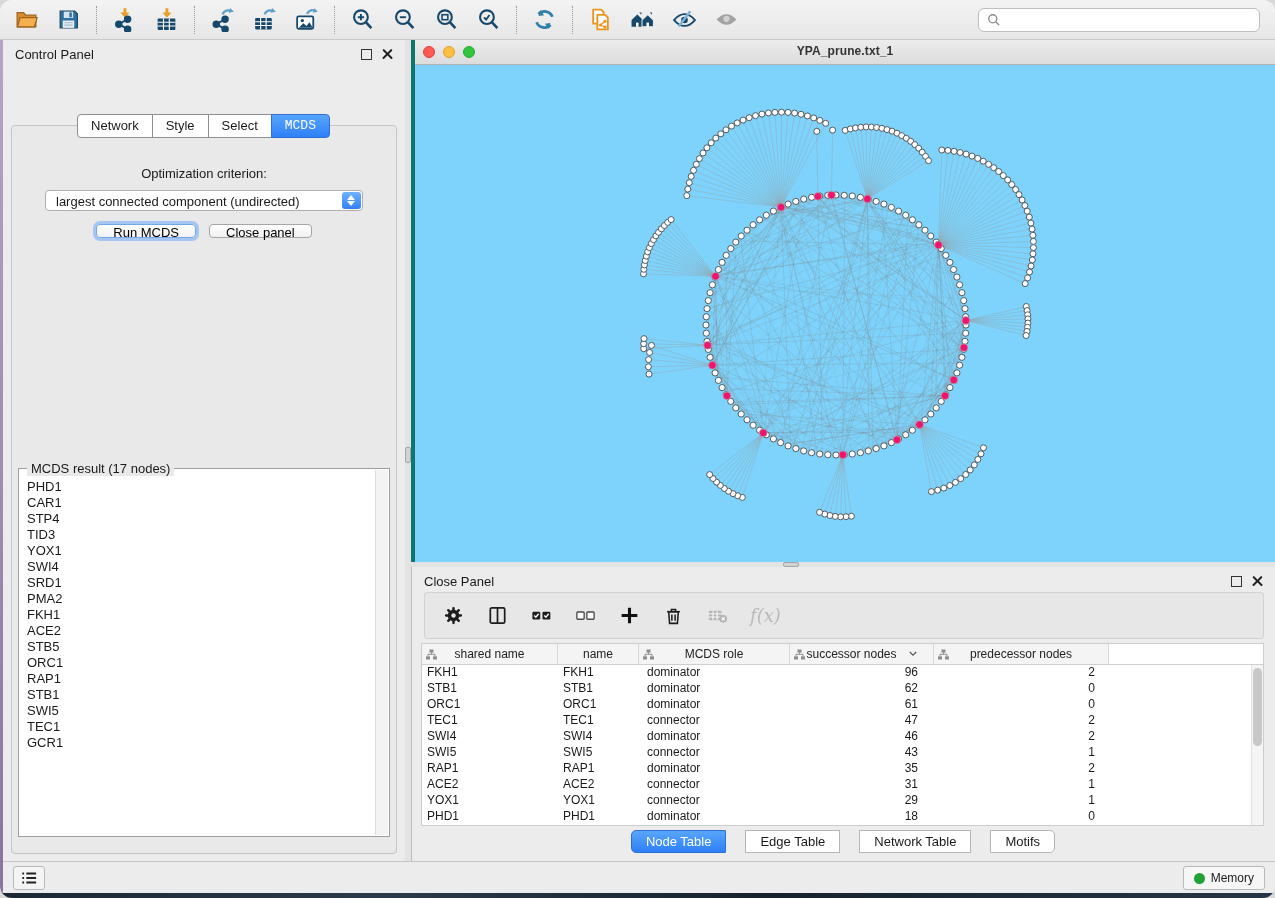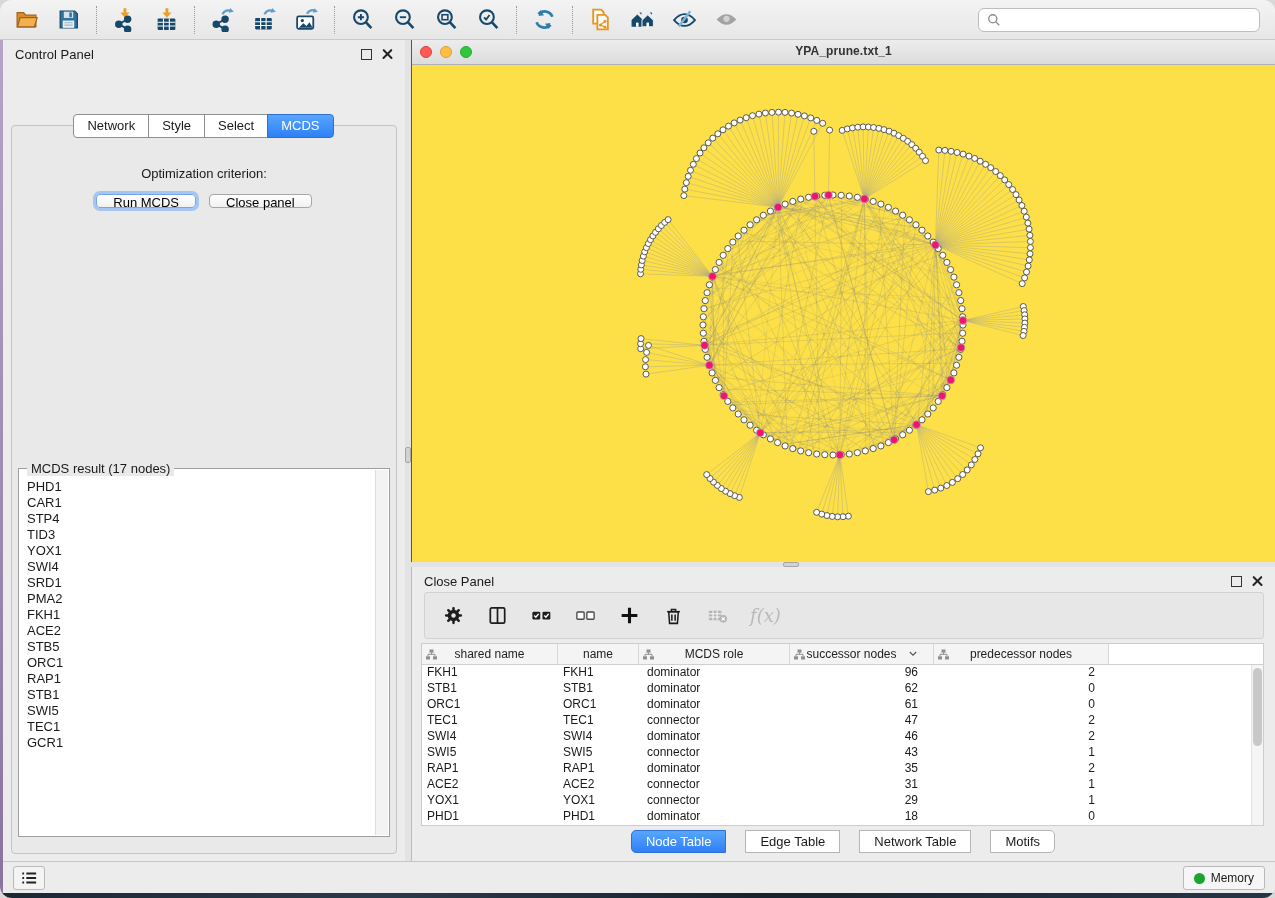--- a/index.html
+++ b/index.html
@@ -20,21 +20,21 @@
   .cpanel{position:absolute;left:3px;top:40px;width:402px;bottom:36px;background:#ececec;}
   .panel-head{display:flex;align-items:center;padding:7px 12px 0 12px;font-size:13px;}
   .panel-head .sp{flex:1;}
   .wicon{position:relative;width:11px;height:11px;margin-left:10px;}
   .float-ic{border:1.5px solid #333;box-sizing:border-box;}
   .x-ic::before,.x-ic::after{content:"";position:absolute;left:-1px;top:4px;width:13px;height:2.4px;background:#222;border-radius:1px;}
   .x-ic::before{transform:rotate(45deg);} .x-ic::after{transform:rotate(-45deg);}
   .cp-tabs{position:absolute;left:0;top:74px;width:100%;display:flex;justify-content:center;z-index:3;}
   .tab{font-size:13px;padding:3px 13px 4px;background:#fff;border:1px solid #8f8f8f;margin-left:-1px;cursor:default;}
   .tab:first-child{border-radius:4px 0 0 4px;}
-  .tab:last-child{border-radius:0 4px 4px 0;}
+  .tab:last-child{border-radius:0 4px 4px 0;font-family:Liberation Mono, monospace;}
   .tab.active{background:linear-gradient(#57a5fd,#2e80f7);color:#fff;border-color:#2e6fd0;}
   .cp-body{position:absolute;left:8px;right:8px;top:85px;bottom:8px;background:#e9e9e9;border:1px solid #c4c4c4;border-radius:4px;}
   .crit-label{text-align:center;margin-top:40px;font-size:13px;}
   .selectbox{position:relative;margin:9px auto 0;width:318px;height:21px;background:#fff;border:1px solid #aeaeae;border-radius:4px;font-size:13px;line-height:21px;padding-left:10px;box-sizing:border-box;}
   .stepper{position:absolute;right:1px;top:1px;bottom:1px;width:19px;border-radius:3px;background:linear-gradient(#6fb1fd,#3181f8);}
   .stepper i{position:absolute;left:5px;width:0;height:0;border-left:4.5px solid transparent;border-right:4.5px solid transparent;}
   .stepper .up{top:3px;border-bottom:5px solid #fff;}
   .stepper .dn{bottom:3px;border-top:5px solid #fff;}
   .btn-row{margin-top:13px;display:flex;justify-content:center;gap:13px;}
   .pbtn{height:14px;padding:0 16px;font-size:13px;background:linear-gradient(#fff,#f1f1f1);border:1px solid #a6a6a6;border-radius:4px;font-family:"Liberation Sans",sans-serif;}
@@ -42,21 +42,21 @@
   .result-box{position:absolute;left:6px;right:6px;top:342px;bottom:16px;border:1px solid #9f9f9f;background:#fff;}
   .result-legend{position:absolute;top:-8px;left:8px;background:#e9e9e9;padding:0 4px;font-size:13px;}
   .result-list{position:absolute;inset:10px 16px 3px 8px;font-size:13px;line-height:16px;overflow:hidden;}
   .result-scroll{position:absolute;right:1px;top:1px;bottom:1px;width:12px;background:#f3f3f3;border-left:1px solid #ddd;}
   
   .vsplit{position:absolute;left:405px;top:40px;width:6px;bottom:36px;background:#e3e3e3;}
   .vsplit .grab{position:absolute;left:0px;top:407px;width:6px;height:16px;background:#d2d2d2;border:1px solid #a5a5a5;border-radius:2px;box-sizing:border-box;}
   .hsplit{position:absolute;left:411px;top:562px;right:0;height:5px;background:#e3e3e3;}
   .hsplit .grab{position:absolute;left:372px;top:0px;width:16px;height:5px;background:#d2d2d2;border:1px solid #a5a5a5;border-radius:2px;box-sizing:border-box;}
   
-  .netwin{position:absolute;left:411px;top:40px;right:0;height:522px;background:#fde047;border-left:1px solid #0f766e;}
+  .netwin{position:absolute;left:411px;top:40px;right:0;height:522px;background:#7dd3fc;border-left:4px solid #0f766e;}
   .titlebar{position:relative;height:24px;background:linear-gradient(#ededed,#dcdcdc);border-bottom:1px solid #b2b2b2;}
   .lights{position:absolute;left:8px;top:6px;display:flex;gap:8px;}
   .light{width:12px;height:12px;border-radius:50%;box-sizing:border-box;}
   .light.r{background:#fc5a52;border:1px solid #df3e36;}
   .light.y{background:#fdbe41;border:1px solid #dfa133;}
   .light.g{background:#32c63f;border:1px solid #27a930;}
   .wtitle{text-align:center;font-size:12px;font-weight:700;line-height:23px;color:#333;letter-spacing:.1px;}
   .netcanvas{position:absolute;left:0;right:0;top:24px;bottom:0;overflow:hidden;}
   
   .tpanel{position:absolute;left:411px;top:567px;right:0;bottom:36px;background:#ececec;border-left:1px solid #bbb;}
@@ -257,20 +257,27 @@
       <span class="wicon x-ic"></span>
     </div>
     <div class="cp-tabs" id="cp-tabs">
         <div class="tab">Network</div>
         <div class="tab">Style</div>
         <div class="tab">Select</div>
         <div class="tab active">MCDS</div>
       </div>
     <div class="cp-body">
       <div class="crit-label">Optimization criterion:</div>
+      <div class="selectbox">
+        <span>largest connected component (undirected)</span>
+        <span class="stepper">
+            <i class="up"></i>
+            <i class="dn"></i>
+          </span>
+      </div>
       <div class="btn-row">
         <button class="pbtn focused">Run MCDS</button>
         <button class="pbtn">Close panel</button>
       </div>
       <div class="result-box">
         <div class="result-legend">MCDS result (17 nodes)</div>
         <div class="result-list" id="mcds-list">
             <div>PHD1</div>
             <div>CAR1</div>
             <div>STP4</div>

